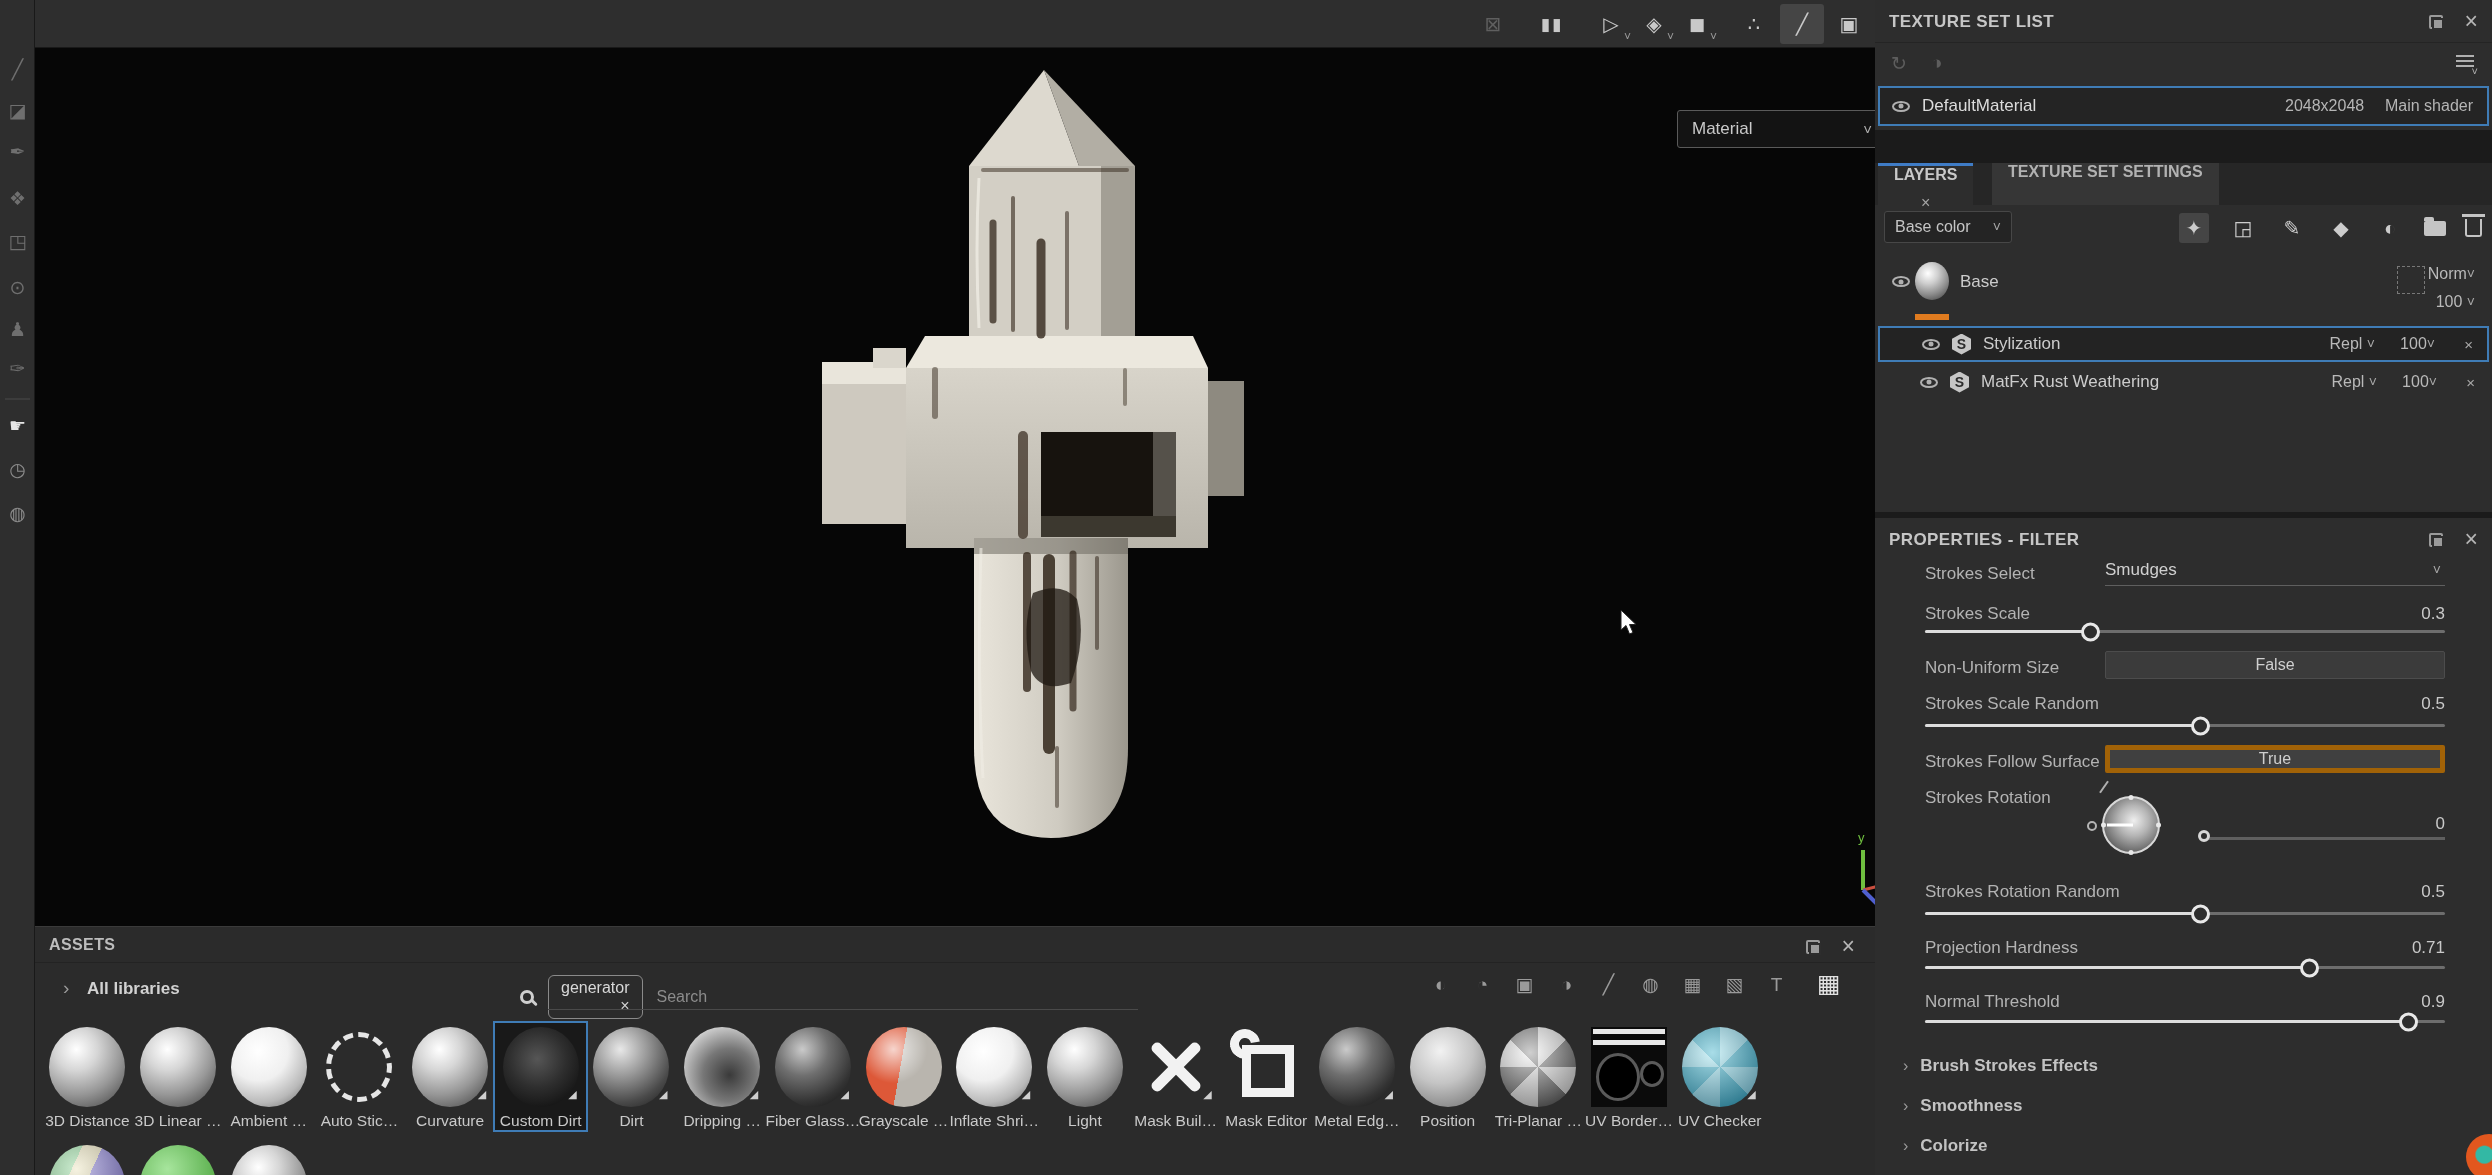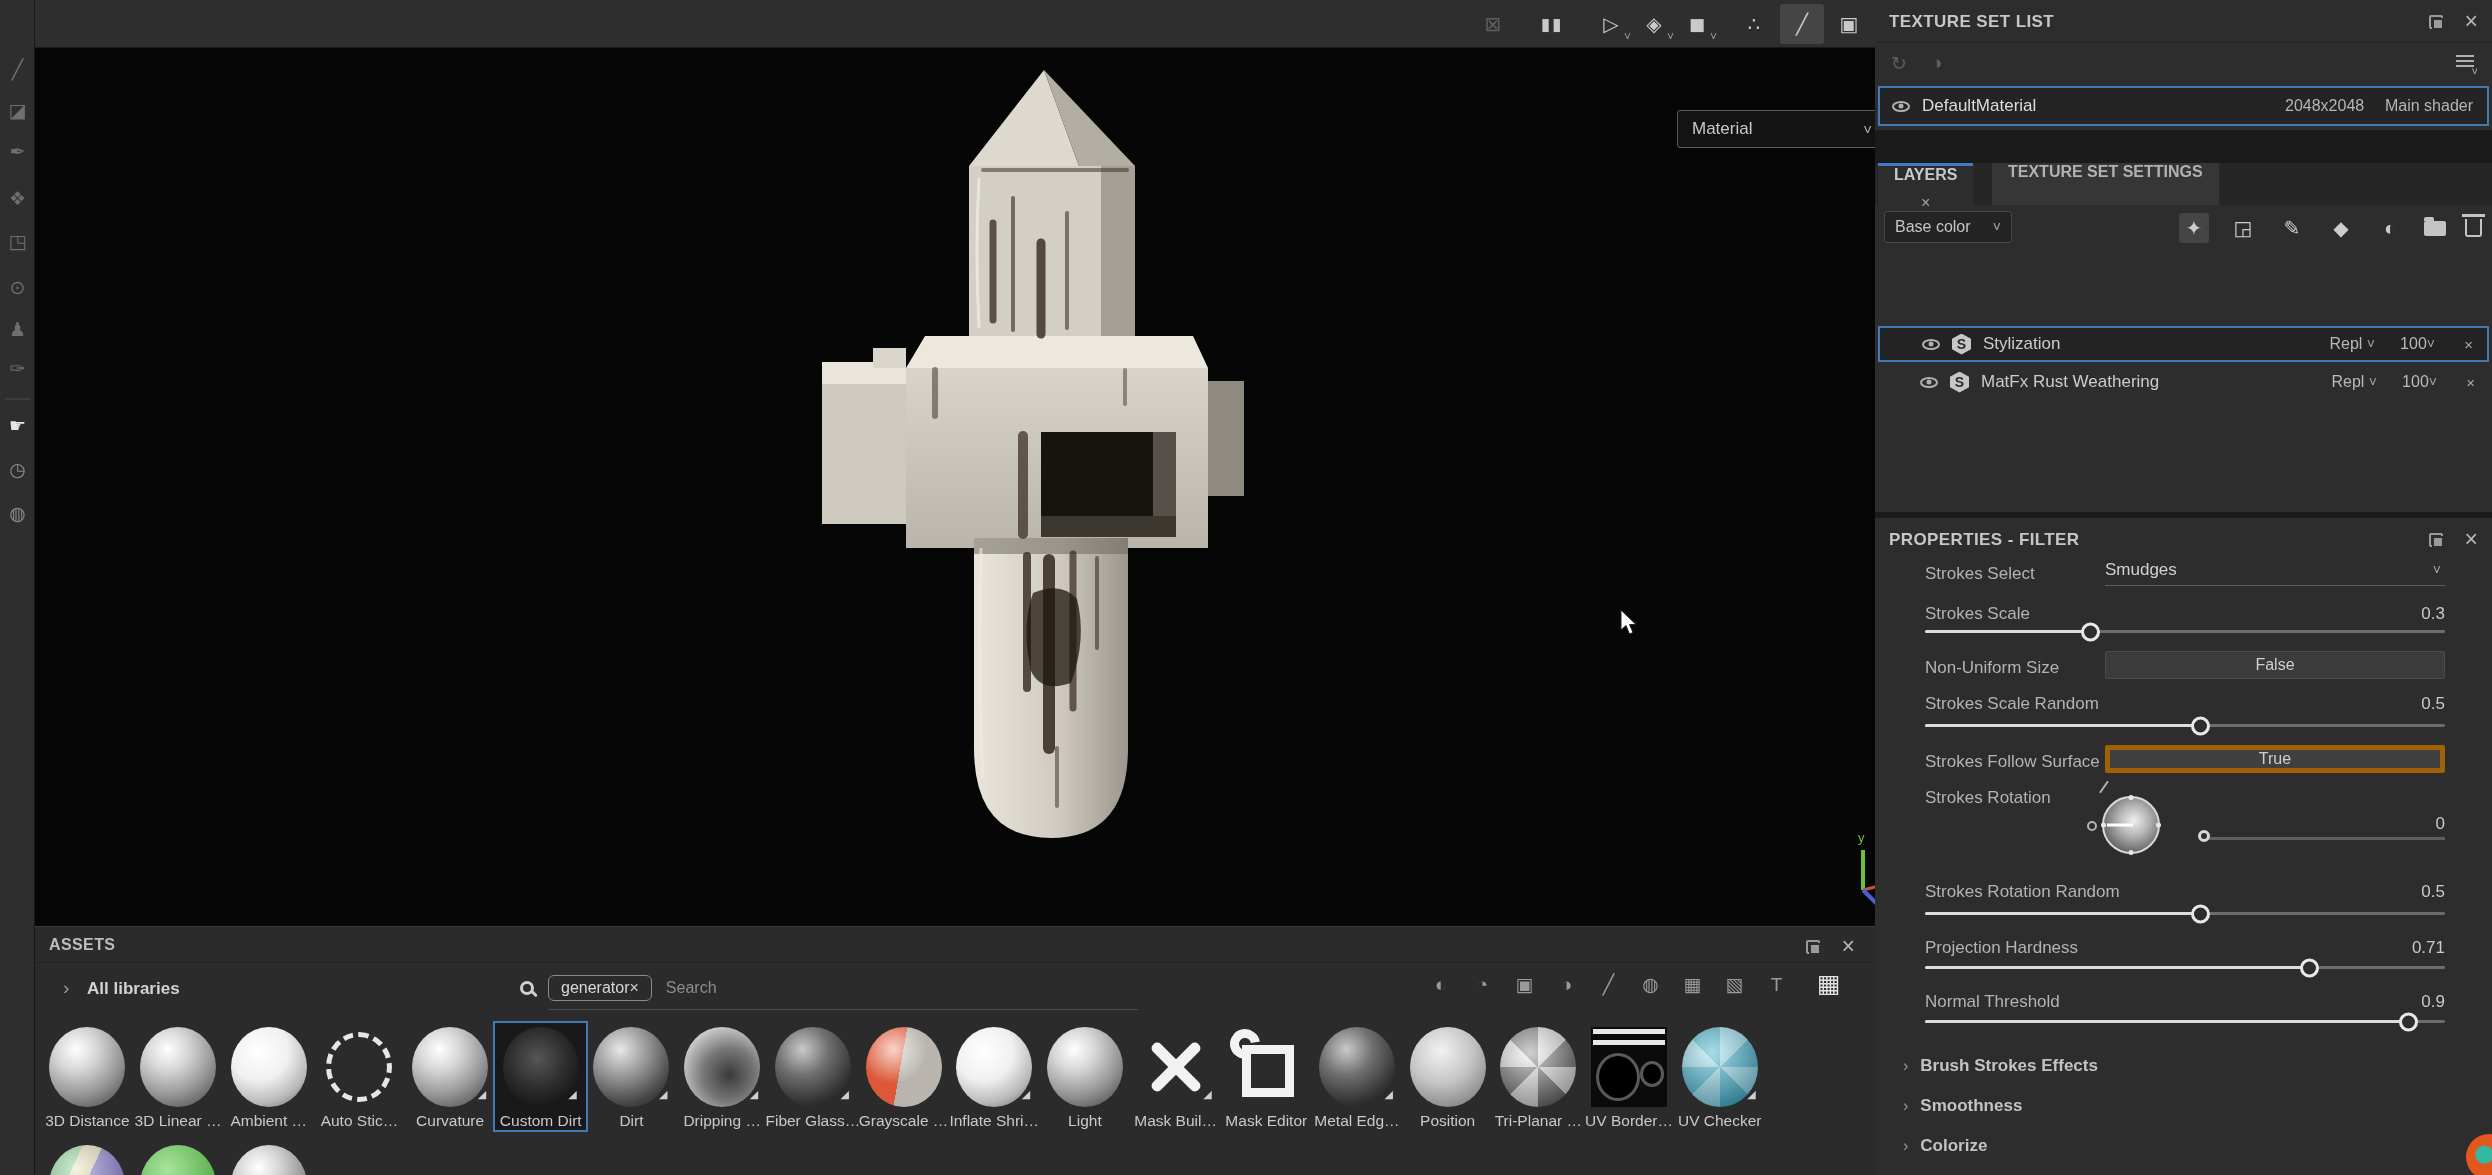--- a/index.html
+++ b/index.html
@@ -103,21 +103,21 @@
   #rot-knob{position:absolute;left:323px;top:312px;width:12px;height:12px;border:3px solid #d8d8d8;border-radius:50%;background:#2d2d2d;}
 
   
   #assets{left:35px;top:926px;width:1840px;height:249px;background:#2b2b2b;border-top:1px solid #3a3a3a;overflow:hidden;}
   #assets-hd{position:absolute;left:0;top:0;width:1840px;height:36px;border-bottom:1px solid #232323;}
   #assets-title{position:absolute;left:14px;top:9px;font-size:16px;font-weight:bold;letter-spacing:.4px;color:#bdbdbd;}
   #lib-row{position:absolute;left:0;top:36px;width:1840px;height:56px;}
   #lib-name{position:absolute;left:52px;top:16px;font-size:17px;font-weight:bold;color:#d2d2d2;}
   #lib-arrow{position:absolute;left:28px;top:14px;font-size:19px;color:#9a9a9a;}
   #search-wrap{position:absolute;left:485px;top:12px;display:flex;align-items:center;gap:14px;}
-  #tag-chip{display:flex;align-items:flex-end;gap:0;border:1.5px solid #8a8a8a;border-radius:6px;padding:3px 12px;font-size:16px;color:#d8d8d8;}
+  #tag-chip{display:flex;align-items:flex-end;gap:0;border:1.5px solid #8a8a8a;border-radius:6px;padding:3px 12px;font-size:16px;color:#d8d8d8;flex-direction:column;}
   #tag-chip .x{font-size:16px;color:#cfcfcf;}
   #search-ph{font-size:16px;color:#8c8c8c;}
   #search-line{position:absolute;left:513px;top:46px;width:590px;height:1px;background:#4a4a4a;}
   #type-filters{position:absolute;left:1395px;top:10px;display:flex;gap:21px;align-items:center;}
   .tfico{font-size:19px;color:#9a9a9a;width:21px;text-align:center;}
   #grid-view{position:absolute;left:1782px;top:6px;font-size:25px;color:#e2e2e2;}
 
   #asset-grid{position:absolute;left:7px;top:96px;display:flex;}
   #asset-grid2{position:absolute;left:7px;top:214px;display:flex;}
   .cell{width:90.7px;display:flex;flex-direction:column;align-items:center;position:relative;padding-top:4px;}
@@ -309,20 +309,31 @@
           <span class="lyt active">✦</span>
           <span class="lyt">◲</span>
           <span class="lyt">✎</span>
           <span class="lyt">◆</span>
           <span class="lyt">◐</span>
           <span class="i-folder"></span>
           <span class="i-trash"></span>
         </div>
       </div>
 
+      <div class="layer-base">
+        <span class="eye" style="position:absolute;left:14px;top:18px"></span>
+        <span class="thumb-sph" style="position:absolute;left:37px;top:4px"></span>
+        <span class="orange-bar"></span>
+        <span style="position:absolute;left:82px;top:14px;font-size:17px;color:#cccccc">Base</span>
+        <span class="dashbox"></span>
+        <span class="blendcol">
+          <span>Norm</span><span class="chev">˅</span><br>
+          <span>100</span> <span class="chev">˅</span>
+        </span>
+      </div>
 
       <div class="layer-row sel" style="top:163px">
         <span class="eye" style="margin-left:42px"></span>
         <span class="hexS" style="margin-left:12px">S</span>
         <span style="margin-left:12px">Stylization</span>
         <span style="position:absolute;right:112px;font-size:16px;color:#b9b9b9"><span>Repl</span> <span class="chev">˅</span></span>
         <span style="position:absolute;right:52px;font-size:16px;color:#b9b9b9"><span>100</span><span class="chev">˅</span></span>
         <span style="position:absolute;right:14px;font-size:15px;color:#a8a8a8">×</span>
       </div>
 

